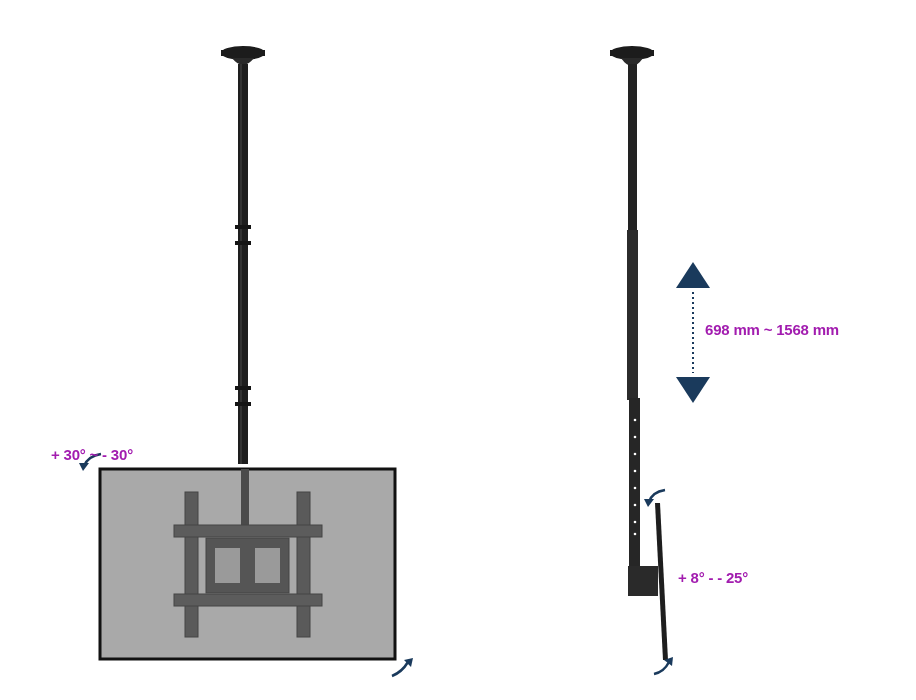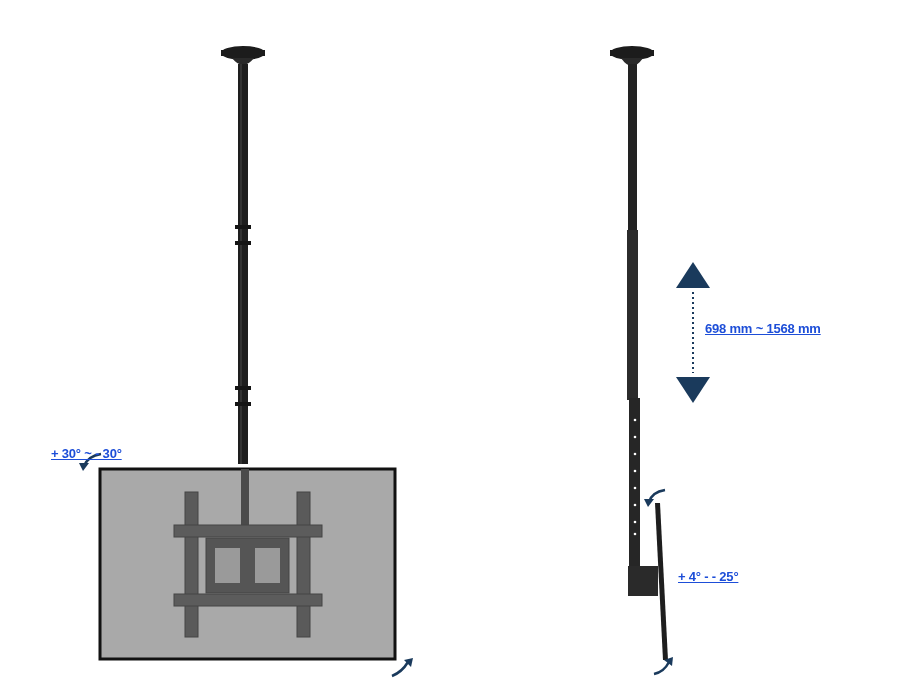--- a/index.html
+++ b/index.html
@@ -1,18 +1,18 @@
 <!DOCTYPE html>
 <html><head>
 <meta charset="utf-8">
 <style>
   html, body { margin:0; padding:0; background:#ffffff; }
   body { width:916px; height:700px; position:relative; overflow:hidden; font-family:"Liberation Sans", sans-serif; }
   .abs { position:absolute; }
-  .label { color:#1d4ed8; font-weight:bold; font-size:13px; white-space:nowrap; letter-spacing:-0.2px;text-decoration:underline; }
+  .label { color:#a21caf; font-weight:bold; font-size:15px; white-space:nowrap; letter-spacing:-0.2px; }
   svg { position:absolute; left:0; top:0; }
 </style>
 </head>
 <body>
 
 <svg width="916" height="700" viewBox="0 0 916 700">
 
   <g>
 
     <ellipse cx="243" cy="53" rx="22" ry="7" fill="#1c1c1c"></ellipse>
@@ -82,13 +82,13 @@
   <g fill="none" stroke="#1a3a5c" stroke-width="2.5">
     <path d="M665 490 Q652 492 649 502"></path>
     <path d="M654 674 Q664 672 669 662"></path>
   </g>
   <polygon points="644,499 654,499 648,507" fill="#1a3a5c"></polygon>
   <polygon points="664,660 673,657 672,666" fill="#1a3a5c"></polygon>
 </svg>
 
 <div class="abs label" style="left:51px; top:446px;">+ 30° ~ - 30°</div>
 <div class="abs label" style="left:705px; top:321px;">698 mm ~ 1568 mm</div>
-<div class="abs label" style="left:678px; top:569px;">+ 4° - - 25°</div>
+<div class="abs label" style="left:678px; top:569px;">+ 8° - - 25°</div>
 
 </body></html>

